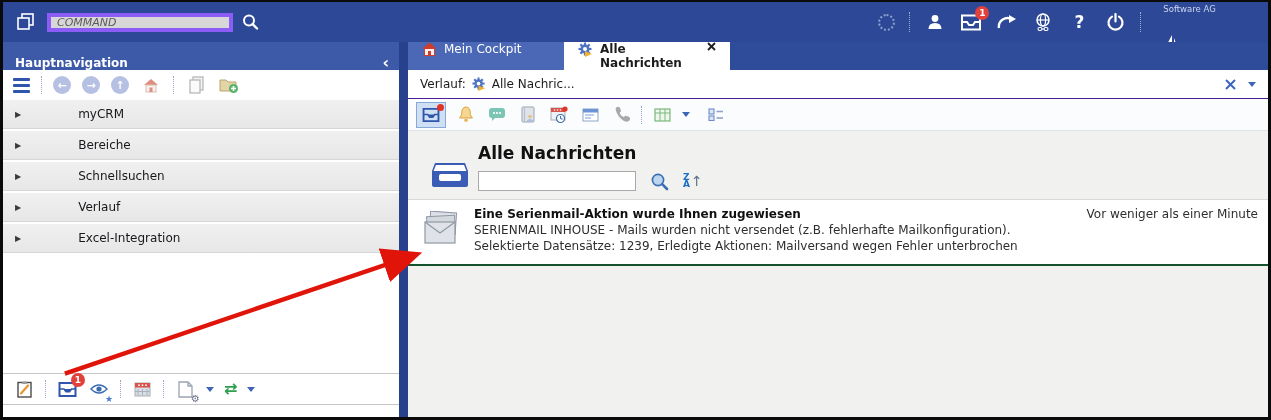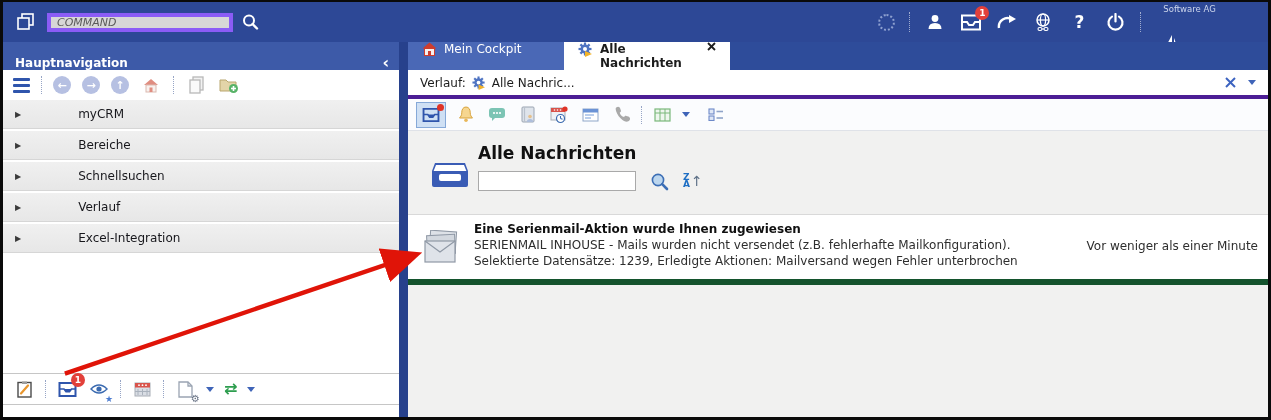--- a/index.html
+++ b/index.html
@@ -61,21 +61,21 @@
   .acc-arrow { font-size:8px; color:#3a3a3a; margin-right:9px; }
   .acc-label { font-size:12px; color:#17171c;margin-left:48px; }
 
   .lp-spacer { flex:1; }
   .btoolbar { height:31px; border-top:1px solid #c6c6c6; display:flex; align-items:center; gap:10px; padding:0 10px; flex:0 0 auto; }
   .lp-bottomstrip { height:13px; border-top:1px solid #c6c6c6; flex:0 0 auto; }
   .caret { width:0; height:0; border-left:4px solid transparent; border-right:4px solid transparent; border-top:5px solid #3f64b8; }
 
   
   .verlauf { height:29px; background:#fff; display:flex; align-items:center; gap:6px; padding:0 12px; font-size:12px;
-             color:#1c1c1c; border-bottom:4px solid #4c1d95; flex:0 0 auto; }
+             color:#1c1c1c; border-bottom:1px solid #4c1d95; flex:0 0 auto; }
   .verlauf-right { margin-left:auto; display:flex; align-items:center; gap:12px; }
 
   
   .mtoolbar { height:32px; background:#fbfcfe; display:flex; align-items:center; gap:9px; padding:0 8px;
               border-bottom:1px solid #dfe2e8; flex:0 0 auto; }
   .sel-box { width:30px; height:26px; background:#cfe0f4; border:1px solid #86a9d8; display:flex; align-items:center;
              justify-content:center; position:relative; cursor:pointer; }
   .reddot { position:absolute; top:1px; right:1px; width:7px; height:7px; border-radius:50%; background:#e03427; }
 
   
@@ -83,22 +83,22 @@
   .chead { display:flex; padding:12px 0 0 14px; }
   .chead-icon { width:56px; display:flex; justify-content:center; padding-top:18px; }
   .ctitle { font-size:17px; font-weight:bold; color:#111; margin-bottom:8px; }
   .csearch { display:flex; align-items:center; gap:14px; }
   .csearch input { width:158px; height:20px; border:1px solid #a9a9a9; background:#fff; padding:0 5px; font-size:12px;
                    font-family:"DejaVu Sans", sans-serif; }
   .sorticon { display:flex; align-items:center; cursor:pointer; }
   .sort-letters { display:flex; flex-direction:column; line-height:.8; font-size:9px; font-weight:bold; color:#1f6fc4; }
   .sort-arrow { font-size:14px; color:#5f7288; margin-left:1px; }
 
-  .msgrow { margin-top:23px; background:#fff; border-top:1px solid #d9d9d9; border-bottom:6px solid #14532d;
-            display:flex; padding:7px 10px 9px 14px; cursor:pointer;align-items:center; }
+  .msgrow { margin-top:8px; background:#fff; border-top:1px solid #d9d9d9; border-bottom:2px solid #14532d;
+            display:flex; padding:7px 10px 9px 14px; cursor:pointer; }
   .msg-icon { width:52px; padding-top:4px; }
   .msg-text { flex:1; min-width:0; }
   .msg-title { font-size:12px; font-weight:bold; color:#101010; margin-bottom:2px; }
   .msg-line { font-size:12px; color:#2e2e2e; line-height:1.32; }
   .msg-time { margin-left:auto; font-size:12px; color:#2e2e2e; white-space:nowrap; padding-left:20px; }
 
   .arrow-overlay { position:absolute; left:0; top:0; width:100%; height:100%; pointer-events:none; }
 
   svg { display:block; }
 </style>

